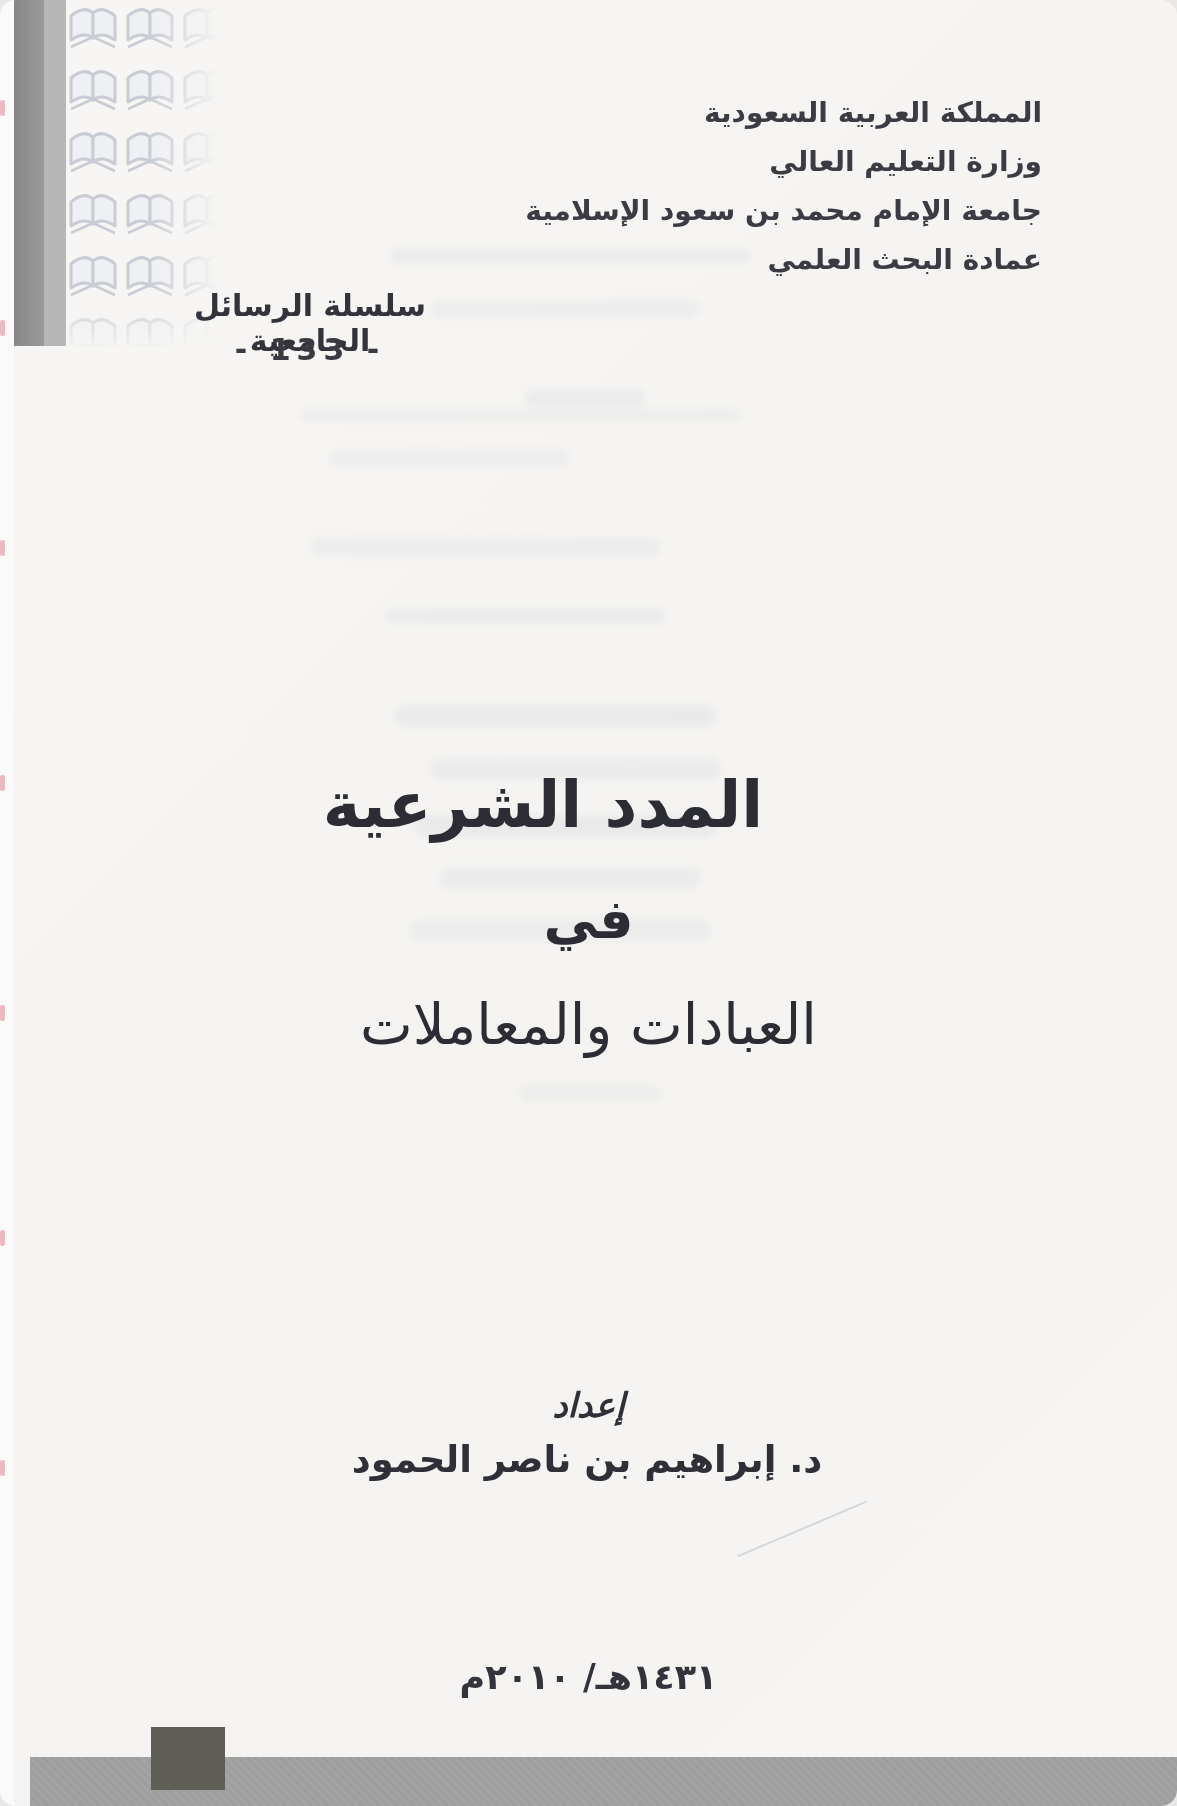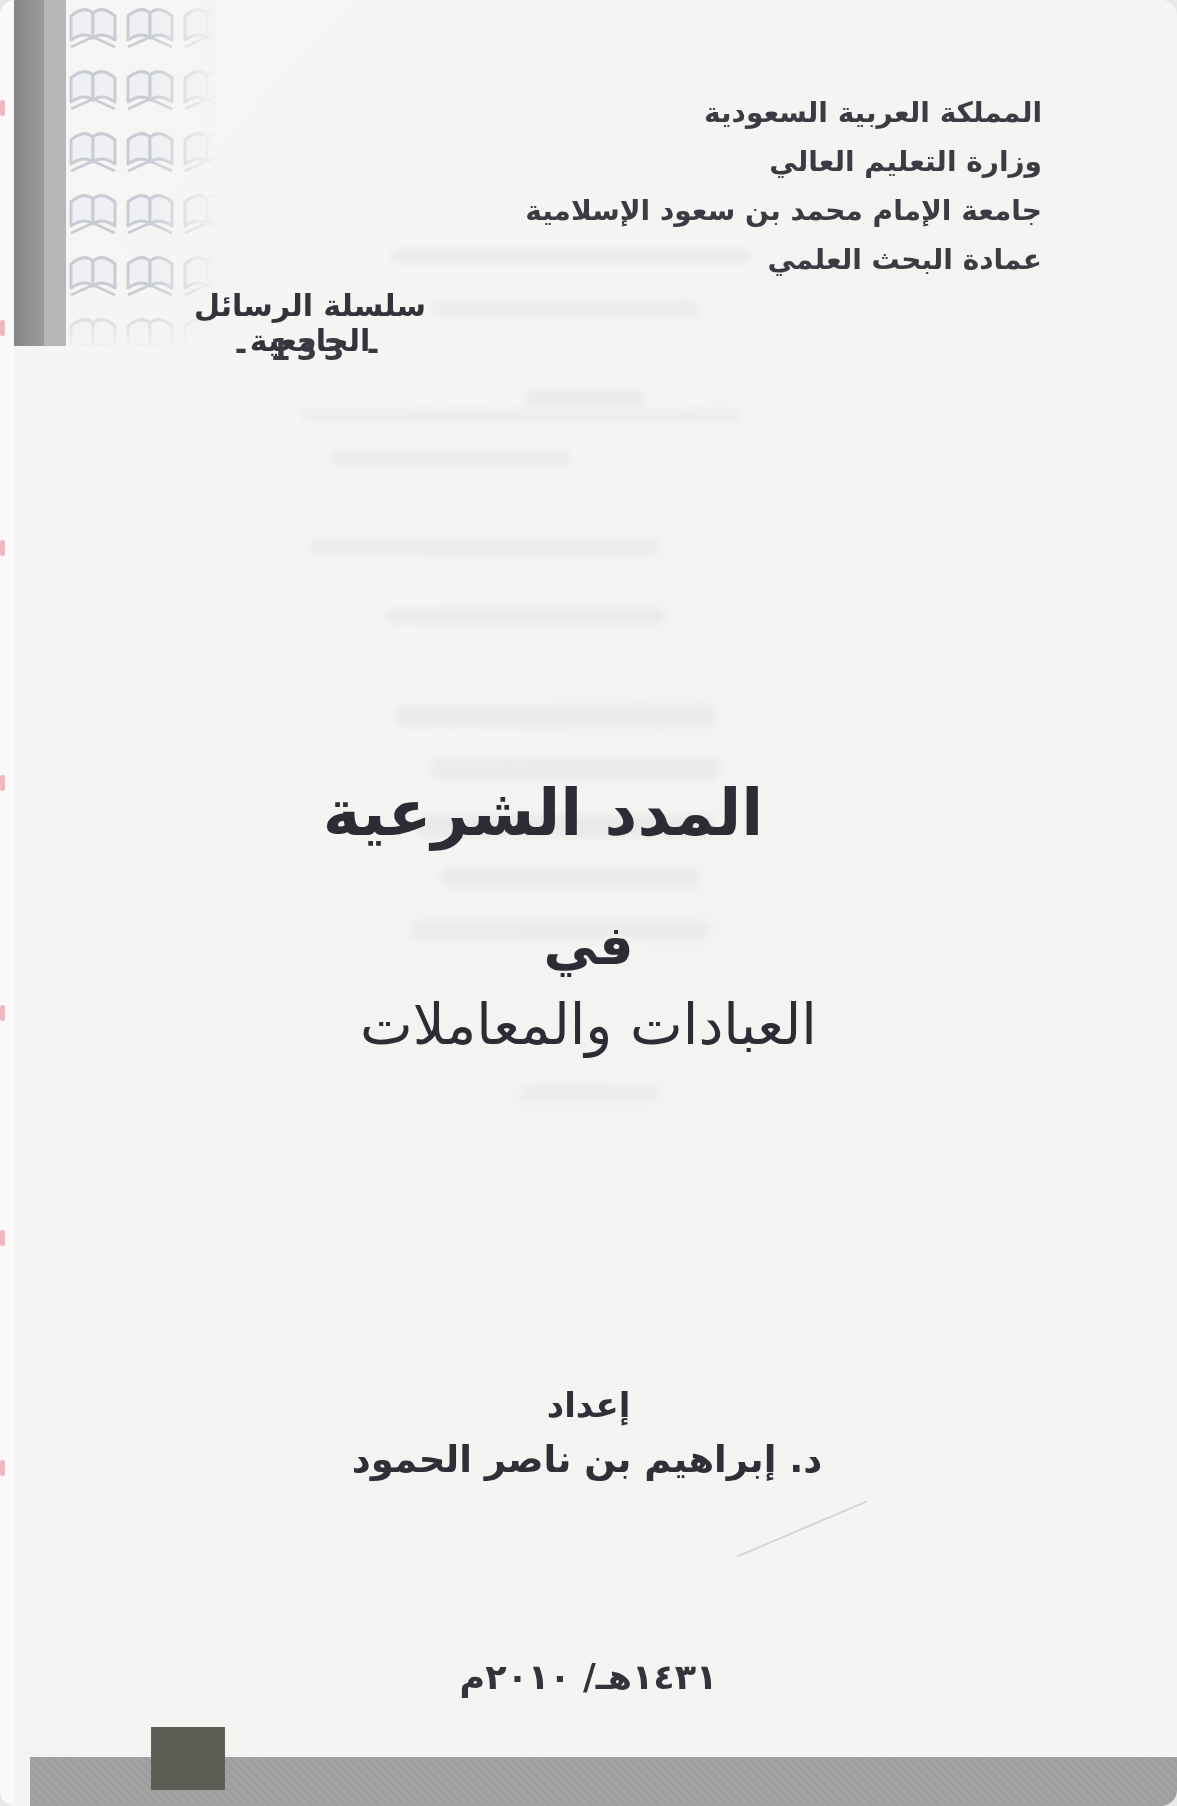--- a/index.html
+++ b/index.html
@@ -42,29 +42,29 @@
   .series-number{
     position:absolute;left:165px;top:332px;width:290px;text-align:center;
     font-size:30px;font-weight:bold;color:#3a3a42;letter-spacing:6px;
   }
 
   
   .ghost{position:absolute;background:#8892a8;border-radius:9px;filter:blur(3px);}
 
   
   .title-1{position:absolute;left:0;top:768px;width:1086px;text-align:center;
-    font-size:64px;font-weight:bold;color:#2c2c34;margin-top:8px;}
+    font-size:64px;font-weight:bold;color:#2c2c34;}
   .title-2{position:absolute;left:0;top:888px;width:1177px;text-align:center;
-    font-size:54px;font-weight:bold;color:#2c2c34;margin-top:26px;}
+    font-size:54px;font-weight:bold;color:#2c2c34;}
   .title-3{position:absolute;left:0;top:992px;width:1177px;text-align:center;
     font-size:56px;font-weight:normal;color:#2c2c34;}
 
   
   .prepared-label{position:absolute;left:0;top:1385px;width:1177px;text-align:center;
-    font-size:34px;font-weight:bold;color:#2f2f37;}
+    font-size:34px;font-weight:bold;color:#2f2f37;font-style:italic;}
   .author-name{position:absolute;left:0;top:1438px;width:1174px;text-align:center;
     font-size:37px;font-weight:bold;color:#2f2f37;}
 
   
   .date-line{position:absolute;left:0;top:1622px;width:1177px;text-align:center;
     font-size:35px;font-weight:bold;color:#33333b;margin-top:35px;}
 
   
   .bottom-bar{position:absolute;left:30px;top:1757px;width:1147px;height:49px;
     background:repeating-linear-gradient(45deg,#9e9e9e 0 3px,#a3a3a3 3px 6px);}

